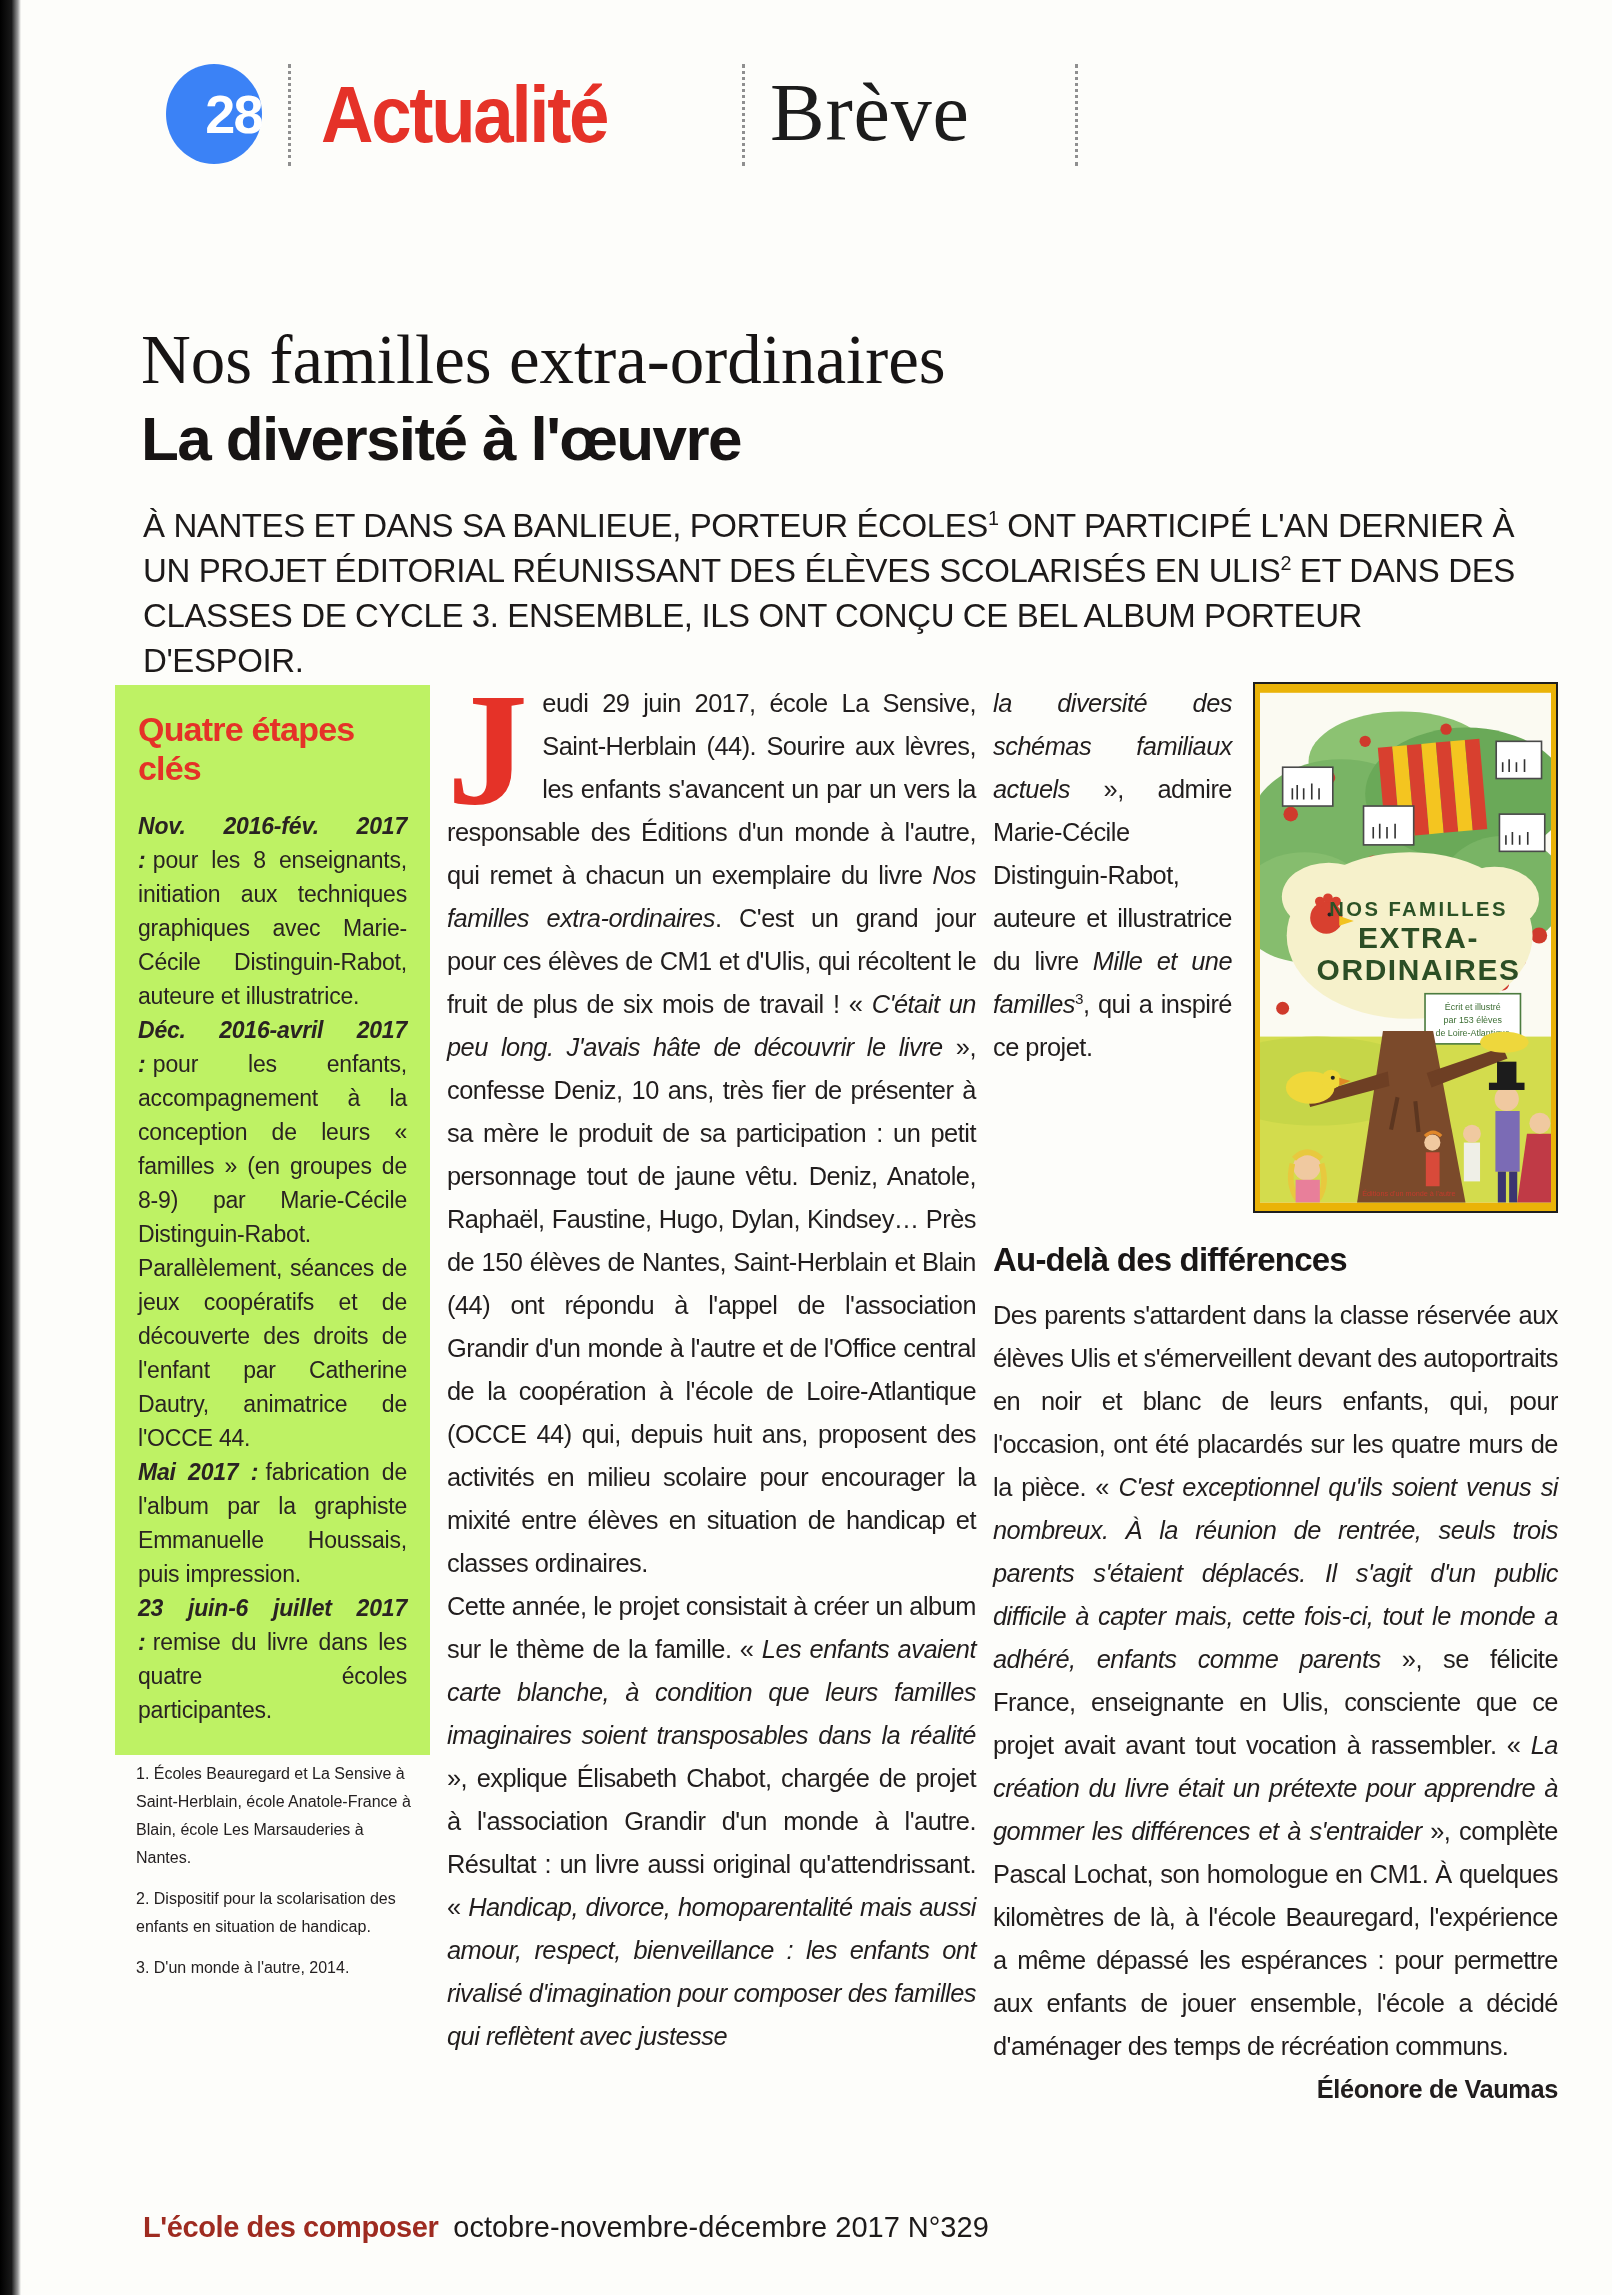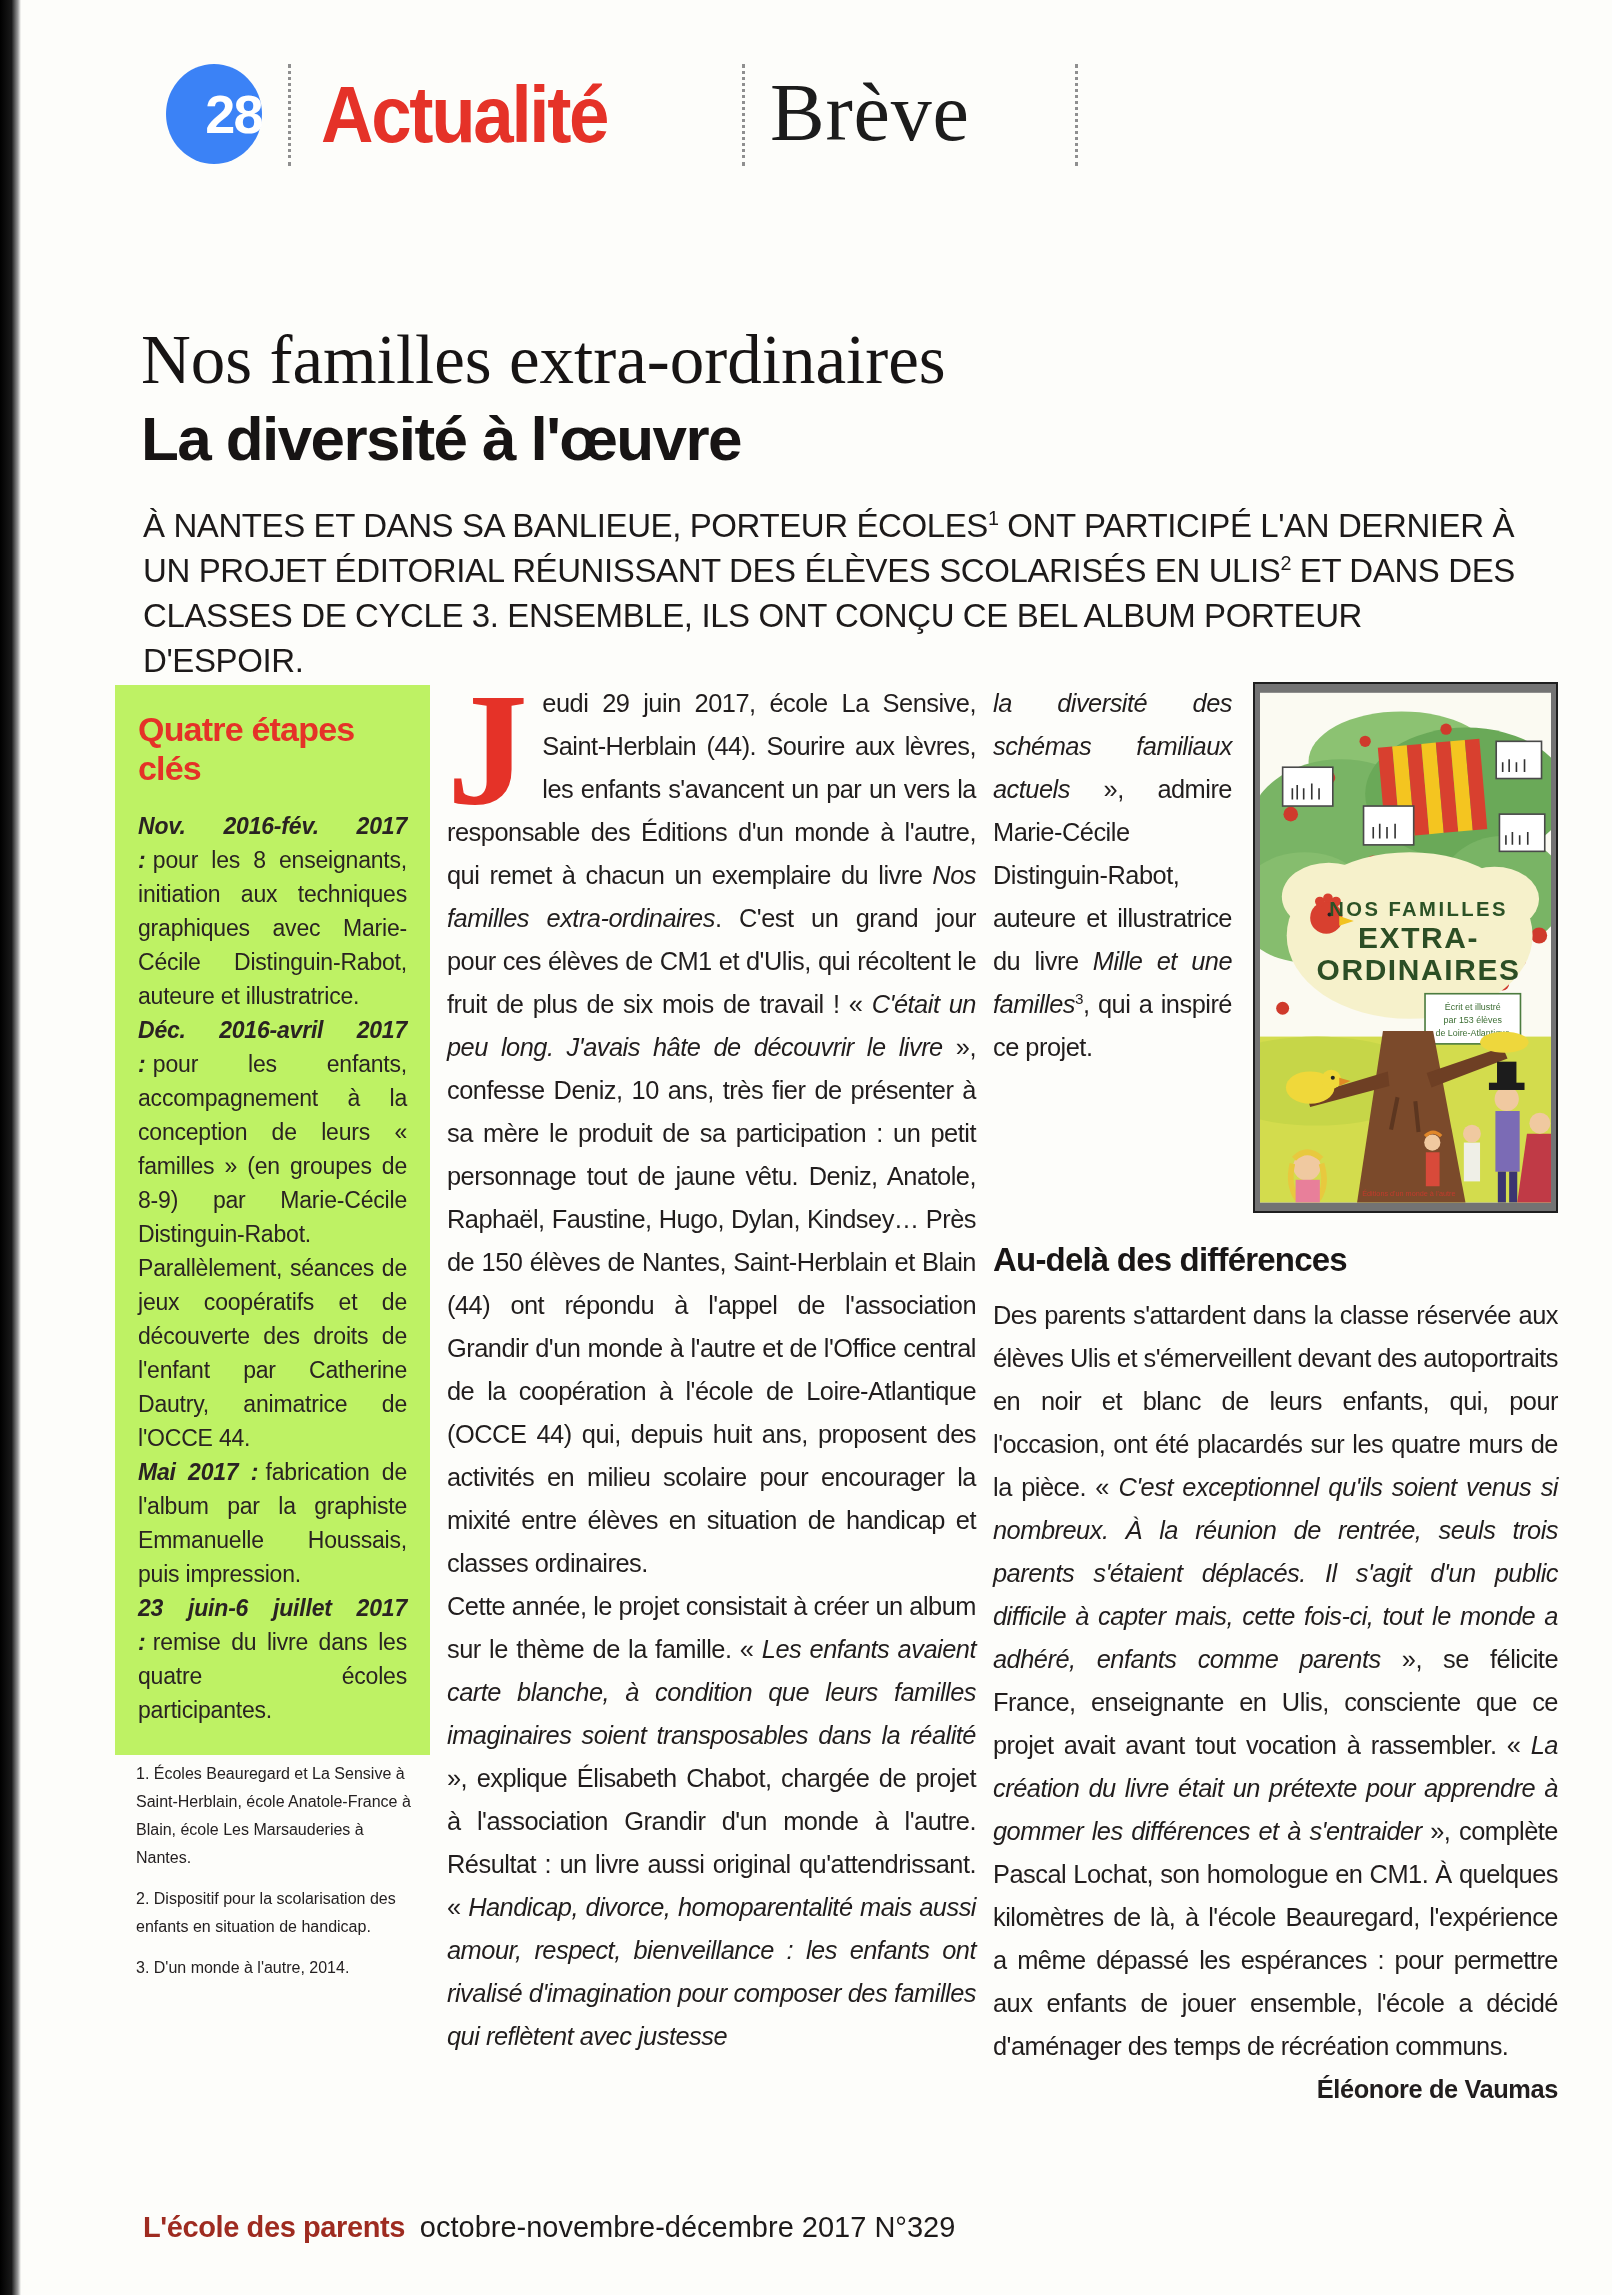--- a/index.html
+++ b/index.html
@@ -39,21 +39,21 @@
   
   .col-center{position:absolute;left:447px;top:682px;width:529px;}
   .col-right{position:absolute;left:993px;top:682px;width:565px;}
   .body-p{margin:0;font-size:25.4px;line-height:43px;text-align:justify;
     letter-spacing:-0.5px;color:#211d1d;}
   .it{font-style:italic;}
   sup{font-size:.6em;vertical-align:super;line-height:0;}
   .dropcap{float:left;font-family:"Liberation Serif",serif;font-weight:bold;color:#e53228;
     font-size:162px;line-height:123px;padding:4.9px 14.8px 0 0;}
   
-  .cover{float:right;width:305px;height:531px;margin:0 0 28px 21px;background:#737373;
+  .cover{float:right;width:305px;height:531px;margin:0 0 28px 21px;background:#eab308;
     border:2.5px solid #1e1e1e;box-sizing:border-box;padding:4.9px;}
   .cover svg{width:100%;height:100%;display:block;}
   .cvt1{font-family:"Liberation Sans",sans-serif;font-size:25px;font-weight:bold;
     letter-spacing:3px;fill:#2c5226;}
   .cvt2{font-family:"Liberation Sans",sans-serif;font-size:37px;font-weight:bold;
     letter-spacing:2px;fill:#2c4e25;}
   .cvcap{font-family:"Liberation Sans",sans-serif;font-size:11px;fill:#3c6d33;}
   .cvimp{font-family:"Liberation Sans",sans-serif;font-size:9px;fill:#c23b2d;}
   .subhead{clear:right;margin:29.5px 0 14.8px 0;font-size:33px;font-weight:bold;
     color:#191616;letter-spacing:-0.8px;}
@@ -214,16 +214,16 @@
         </g>
         <text x="184" y="622" text-anchor="middle" class="cvimp">Éditions d'un monde à l'autre</text>
       </svg>
     </div>
     <p class="body-p"><span class="it">la diversité des schémas familiaux actuels</span><span> », admire Marie-Cécile Distinguin-Rabot, auteure et illustratrice du livre </span><span class="it">Mille et une familles</span><sup>3</sup><span>, qui a inspiré ce projet.</span></p>
     <h2 class="subhead">Au-delà des différences</h2>
     <p class="body-p"><span><span>Des parents s'attardent dans la classe réservée aux élèves Ulis et s'émerveillent devant des autoportraits en noir et blanc de leurs enfants, qui, pour l'occasion, ont été placardés sur les quatre murs de la pièce. « </span><span class="it">C'est exceptionnel qu'ils soient venus si nombreux. À la réunion de rentrée, seuls trois parents s'étaient déplacés. Il s'agit d'un public difficile à capter mais, cette fois-ci, tout le monde a adhéré, enfants comme parents</span><span> », se félicite France, enseignante en Ulis, consciente que ce projet avait avant tout vocation à rassembler. « </span><span class="it">La création du livre était un prétexte pour apprendre à gommer les différences et à s'entraider</span><span> », complète Pascal Lochat, son homologue en CM1. À quelques kilomètres de là, à l'école Beauregard, l'expérience a même dépassé les espérances : pour permettre aux enfants de jouer ensemble, l'école a décidé d'aménager des temps de récréation communs.</span></span> <span class="sig">Éléonore de Vaumas</span></p>
   </div>
 
   <div class="footer">
-    <span class="brand">L'école des parents</span><span>octobre-novembre-décembre 2017  N°329</span>
+    <span class="brand">L'école des composer</span><span>octobre-novembre-décembre 2017  N°329</span>
   </div>
 </div>
 
 
 </body></html>

